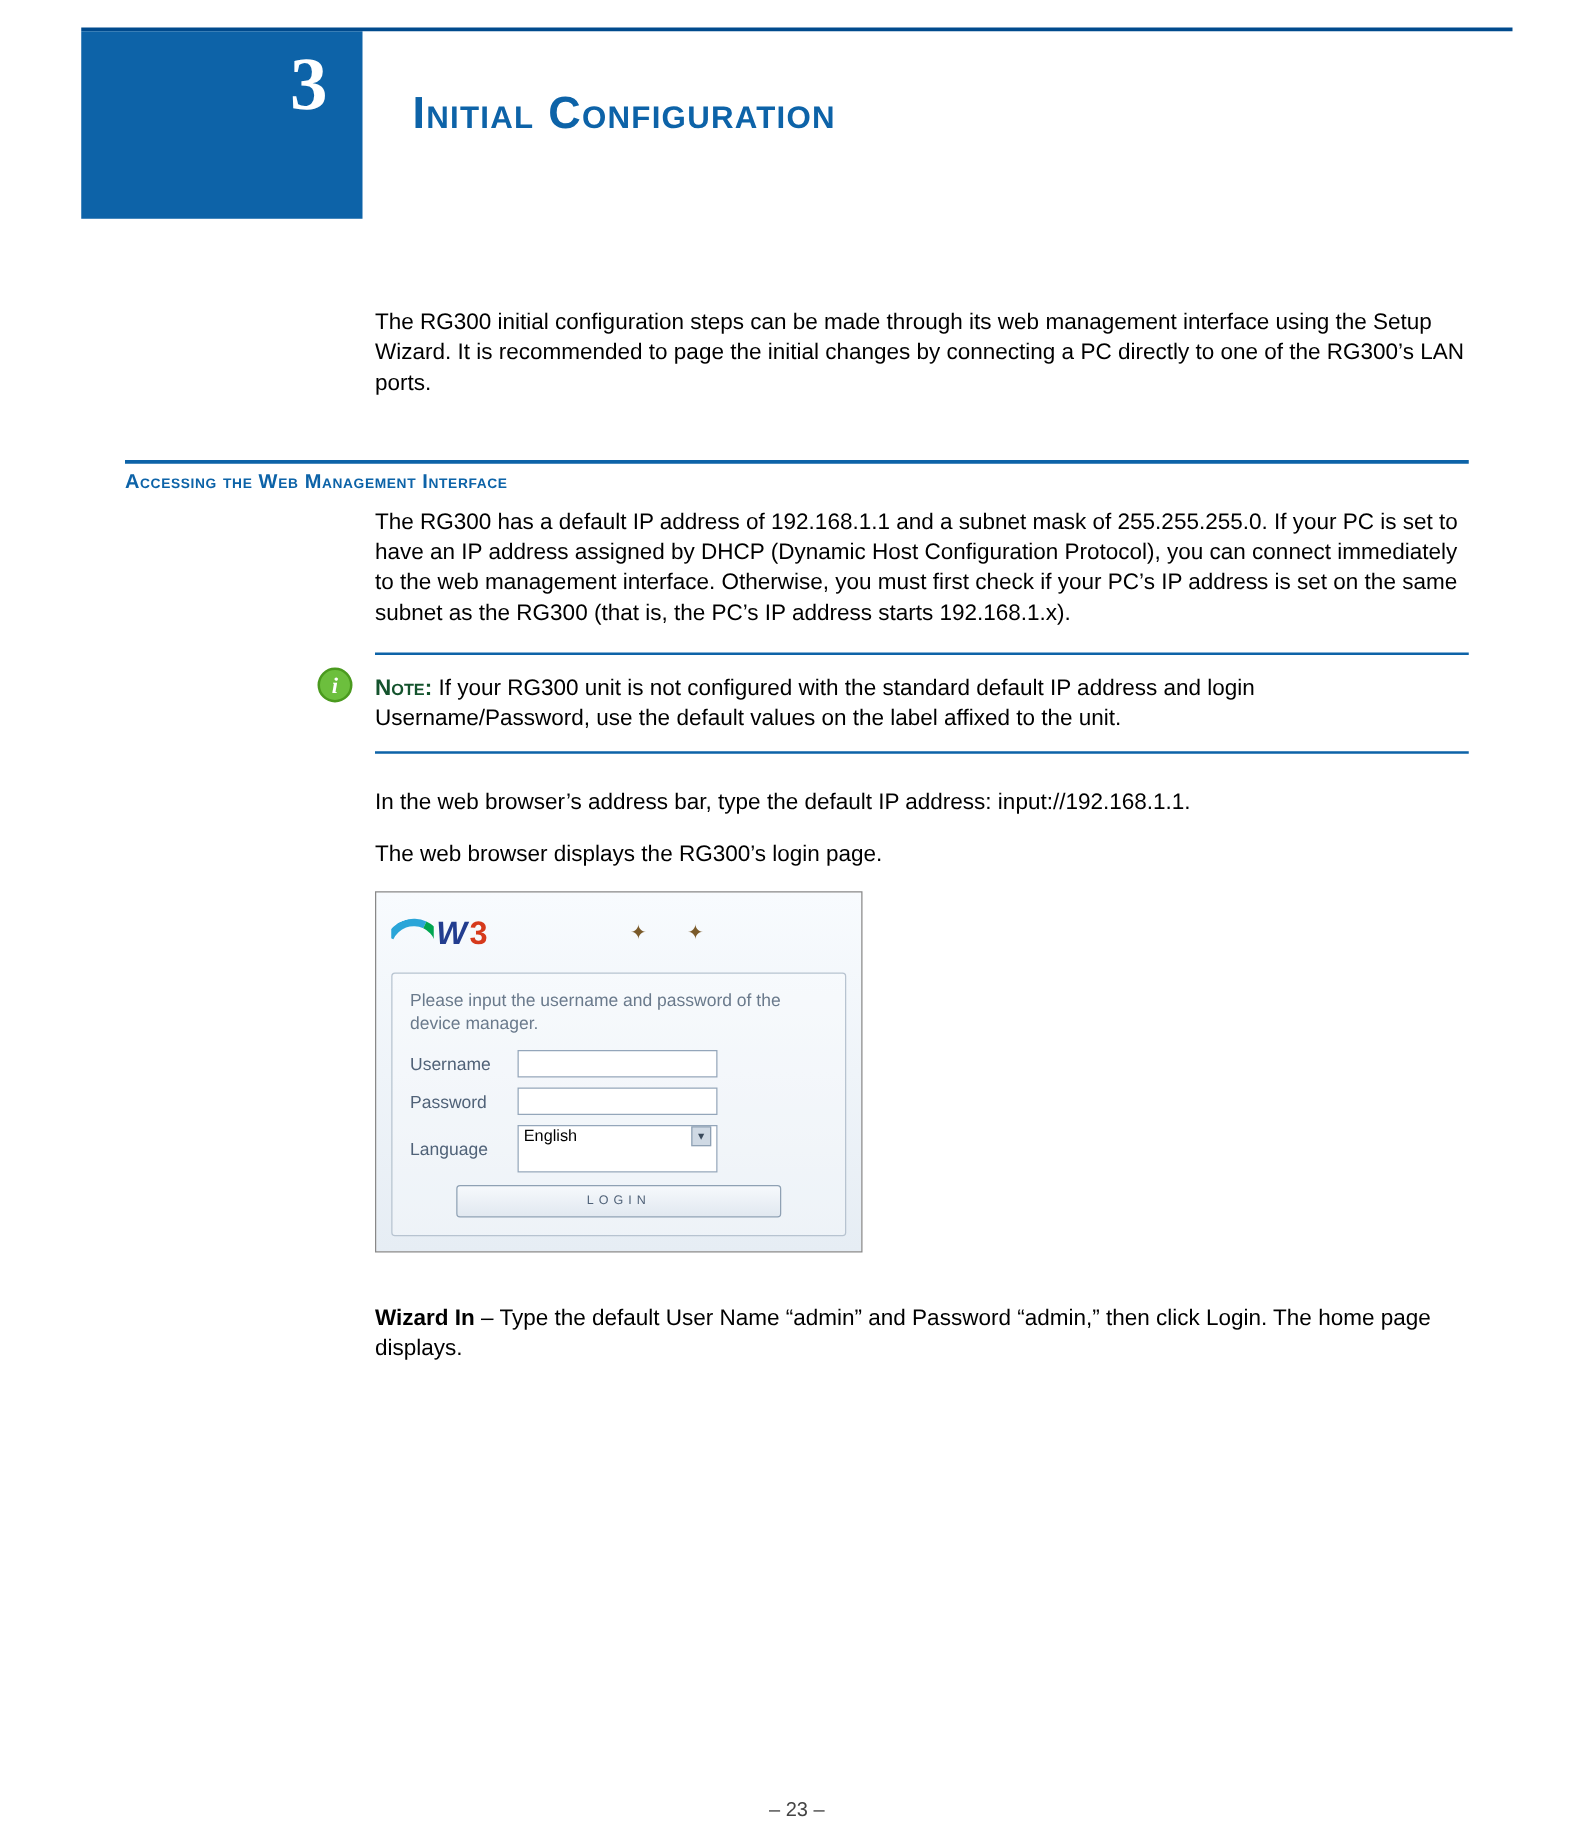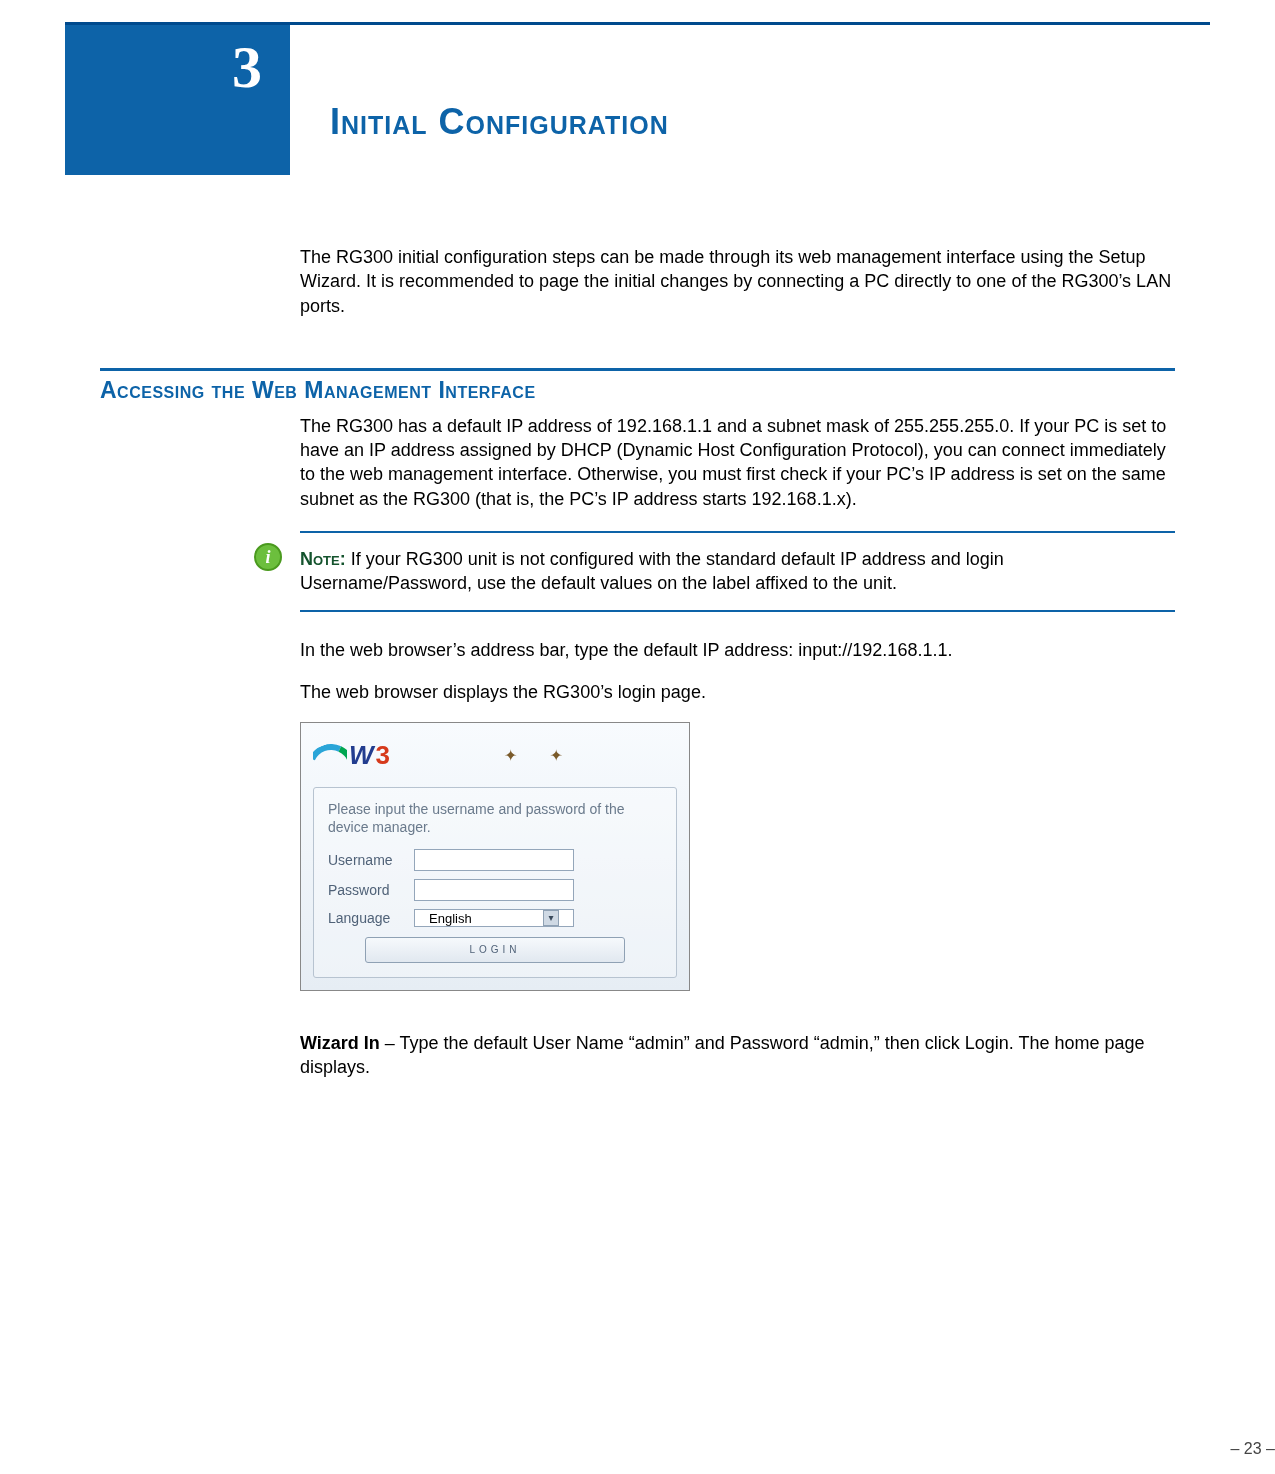--- a/index.html
+++ b/index.html
@@ -14,28 +14,28 @@
   .top-gap { width:100%; height:22px; }
   .top-rule { border-top: 3px solid #004a8d; margin-left:65px; margin-right:65px; margin-bottom:0; }
   .header-row { display:flex; align-items:stretch; margin-left:65px; margin-right:65px; }
   .chapter-box {
     background: #0d63a8;
     width: 225px; height: 150px;
     display:flex; align-items:flex-start; justify-content:flex-end;
     padding: 8px 28px 0 0;
   }
   .chapter-number { color:#fff; font-size:60px; font-weight:bold; font-family: Georgia, "Times New Roman", serif; }
-  .chapter-title-wrap { flex:1; display:flex; align-items:flex-start; padding-left:40px; padding-top:28px;margin-top:48px; }
+  .chapter-title-wrap { flex:1; display:flex; align-items:flex-start; padding-left:40px; padding-top:44px; }
   .chapter-title { color:#0d63a8; font-size:36px; font-weight:bold; font-variant: small-caps; letter-spacing:1px; }
 
   .body-col { margin-left:300px; margin-right:100px; margin-top:70px; }
   .para { font-size:18px; line-height:1.35; margin-bottom:18px; }
 
   .section-rule { border-top:3px solid #0d63a8; margin: 50px 100px 6px 100px; }
-  .section-heading { color:#0d63a8; font-size:23px; font-weight:bold; font-variant: small-caps; margin-left:100px; margin-right:100px; margin-bottom:10px; letter-spacing:0.5px; }
+  .section-heading { color:#0d63a8; font-size:16px; font-weight:bold; font-variant: small-caps; margin-left:100px; margin-right:100px; margin-bottom:10px; letter-spacing:0.5px; }
 
   .note-box { border-top:2px solid #0d63a8; border-bottom:2px solid #0d63a8; padding:14px 0; margin:20px 0 26px 0; position:relative; }
   .info-icon {
     position:absolute; left:-46px; top:10px;
     width:28px; height:28px; border-radius:50%; background:#6cbf3d;
     color:#fff; font-family: Georgia, serif; font-style: italic; font-weight:bold;
     display:flex; align-items:center; justify-content:center; font-size:18px;
     border:2px solid #4a9a1e;
   }
   .note-label { color:#14532d; font-weight:bold; font-variant: small-caps; font-size:18px; }
@@ -65,34 +65,34 @@
   .login-inner {
     border:1px solid #b7c3d0; border-radius:3px; padding:12px 14px 14px 14px; background: rgba(255,255,255,0.3);
   }
   .login-prompt { color:#6a7a8c; font-size:14px; line-height:1.3; margin-bottom:12px; }
   .login-row { display:flex; align-items:center; margin:8px 0; }
   .login-label { color:#506278; font-size:14px; width:86px; }
   .login-input {
     height:22px; width:160px; border:1px solid #94a6ba; background:#fff; font-size:13px; padding:0 4px;
   }
   .login-select {
-    height:18px; width:160px; border:1px solid #94a6ba; background:#fff; font-size:13px; padding:0 14px;
-    display:flex; align-items:flex-end; justify-content:space-between; color:#000;
+    height:38px; width:160px; border:1px solid #94a6ba; background:#fff; font-size:13px; padding:0 4px;
+    display:flex; align-items:flex-start; justify-content:space-between; color:#000;
   }
   .sel-arrow { width:16px; height:16px; background:#cfd9e4; border:1px solid #8fa1b4; display:flex; align-items:center; justify-content:center; font-size:10px; color:#3a4a5c; }
   .login-btn-row { display:flex; justify-content:center; margin-top:10px; }
   .login-btn {
     width:260px; height:26px; border:1px solid #8fa1b4; background:linear-gradient(#f6f9fc,#e1e8f0); border-radius:3px;
     color:#506278; letter-spacing:4px; font-size:10px; cursor:pointer;
   }
 
   .strong { font-weight:bold; }
 
   .page-footer {
-    position:absolute; left:0; right:0; bottom:16px; text-align:right; color:#444; font-size:16px;
+    position:absolute; left:0; right:0; bottom:16px; text-align:center; color:#444; font-size:16px;
   }
   .page-wrap { position:relative; min-height:1474px; }
 </style>
 </head>
 <body>
 
 <div class="page-wrap">
   <div class="top-gap"></div>
   <div class="top-rule"></div>
   <div class="header-row">

